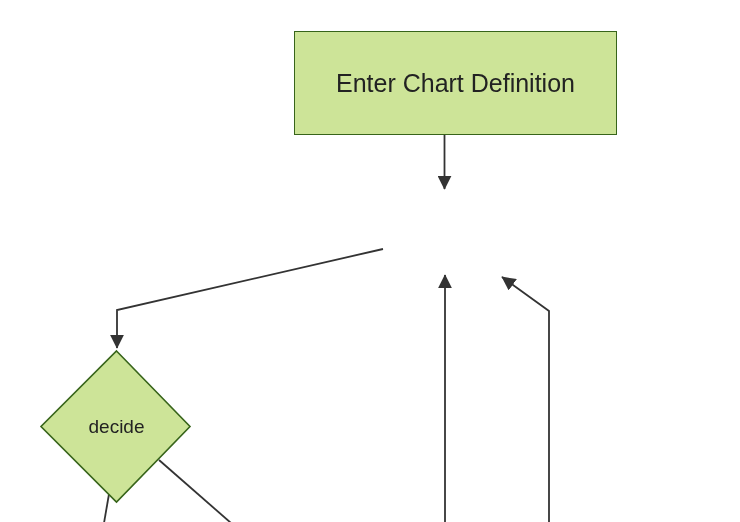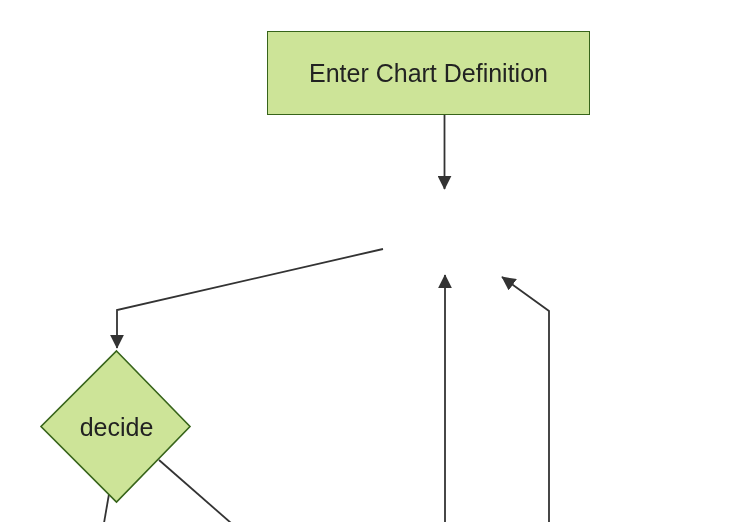--- a/index.html
+++ b/index.html
@@ -41,32 +41,32 @@
     background:var(--node-fill);
     border:1.6px solid var(--node-border);
     display:flex;
     align-items:center;
     justify-content:center;
     color:var(--text-color);
     font-size:25px;
     white-space:nowrap;
   }
   .node-rect{
-    left:267px;top:31px;width:323px;height:84px;
+    left:294px;top:31px;width:323px;height:104px;
   }
   .node-rounded{
     left:382px;top:191px;width:128px;height:82px;
     border-radius:10px;
   }
   .diamond-label{
     position:absolute;
     left:36px;top:410px;width:161px;height:34px;
     display:flex;align-items:center;justify-content:center;
     color:var(--text-color);
-    font-size:25px;
+    font-size:19px;
     white-space:nowrap;
   }
 </style>
 </head>
 <body>
 
 <div class="canvas">
 
   <svg class="edges-layer" width="740" height="522" viewBox="0 0 740 522">
     <defs>

